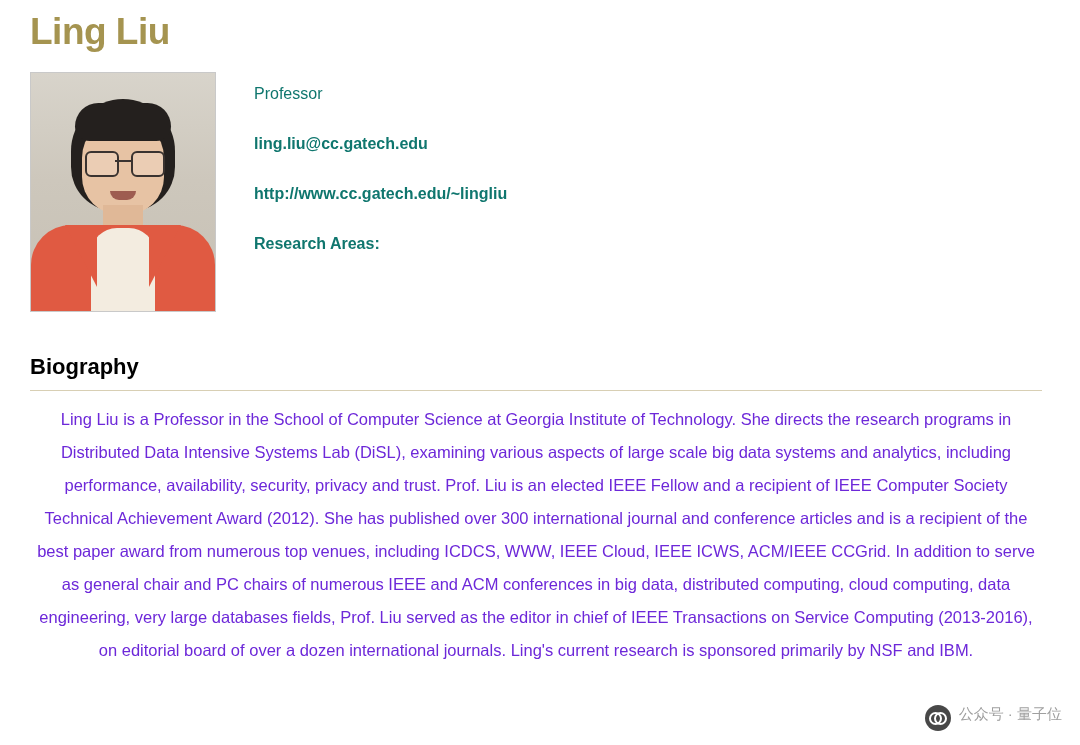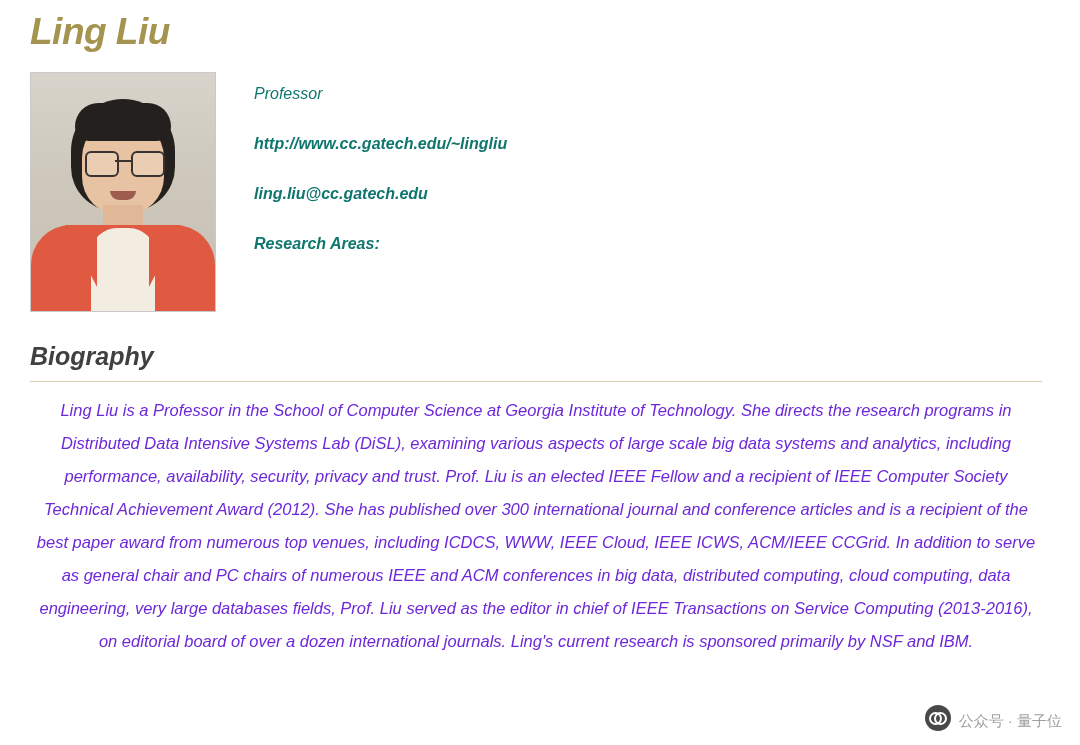--- a/index.html
+++ b/index.html
@@ -12,21 +12,20 @@
     background: #ffffff;
     font-family: "Liberation Sans", sans-serif;
     color: #1a1a1a;
     overflow: hidden;
     position: relative;
   }
   .page {
     padding: 0 30px;
     box-sizing: border-box;
     width: 1072px;
-    font-style: italic;
   }
   .person-name {
     font-size: 37px;
     font-weight: bold;
     color: #a59450;
     letter-spacing: -0.5px;
     margin: 8px 0 0 0;
     line-height: 1.3;
   }
   .profile {
@@ -165,45 +164,45 @@
     line-height: 1.5;
     color: #0f766e;
   }
   .profile-info .row { margin-bottom: 26px; }
   .profile-info .row:last-child { margin-bottom: 16px; }
   .bold { font-weight: bold; }
   .research-label { font-weight: bold; margin-bottom: 6px; }
   .research-text { max-width: 790px; line-height: 1.55; }
 
   .section-title {
-    font-size: 25px;
+    font-size: 22px;
     font-weight: bold;
-    color: #404040;
-    margin: 30px 0 0 0;
+    color: #000000;
+    margin: 42px 0 0 0;
   }
   .divider {
     height: 1px;
     background: #d8cfb4;
     margin-top: 10px;
   }
   .bio-text {
     font-size: 16.5px;
     line-height: 2.0;
     color: #6d28d9;
     margin-top: 12px;
     max-width: 1020px;
     text-align: center;
   }
 
   .watermark {
     position: absolute;
     right: 18px;
     bottom: 14px;
     display: flex;
-    align-items: flex-end;
+    align-items: flex-start;
     gap: 8px;
     color: #9a9a9a;
     font-size: 15px;
     opacity: 0.95;
   }
   .wm-logo {
     width: 26px;
     height: 26px;
     border-radius: 50%;
     background: #3f3f3f;
@@ -247,22 +246,22 @@
         <div class="ph-neck"></div>
         <div class="ph-jacket"></div>
         <div class="ph-shirt"></div>
         <div class="ph-collarL"></div>
         <div class="ph-collarR"></div>
       </div>
     </div>
 
     <div class="profile-info">
       <div class="row">Professor</div>
+      <div class="row bold">ling.liu@cc.gatech.edu</div>
       <div class="row bold">http://www.cc.gatech.edu/~lingliu</div>
-      <div class="row bold">ling.liu@cc.gatech.edu</div>
       <div class="row">
         <div class="research-label">Research Areas:</div>
       </div>
     </div>
 
   </div>
 
   <h2 class="section-title">Biography</h2>
   <div class="divider"></div>
   <p class="bio-text">Ling Liu is a Professor in the School of Computer Science at Georgia Institute of Technology. She directs the research programs in Distributed Data Intensive Systems Lab (DiSL), examining various aspects of large scale big data systems and analytics, including performance, availability, security, privacy and trust. Prof. Liu is an elected IEEE Fellow and a recipient of IEEE Computer Society Technical Achievement Award (2012). She has published over 300 international journal and conference articles and is a recipient of the best paper award from numerous top venues, including ICDCS, WWW, IEEE Cloud, IEEE ICWS, ACM/IEEE CCGrid. In addition to serve as general chair and PC chairs of numerous IEEE and ACM conferences in big data, distributed computing, cloud computing, data engineering, very large databases fields, Prof. Liu served as the editor in chief of IEEE Transactions on Service Computing (2013-2016), on editorial board of over a dozen international journals. Ling's current research is sponsored primarily by NSF and IBM.</p>

